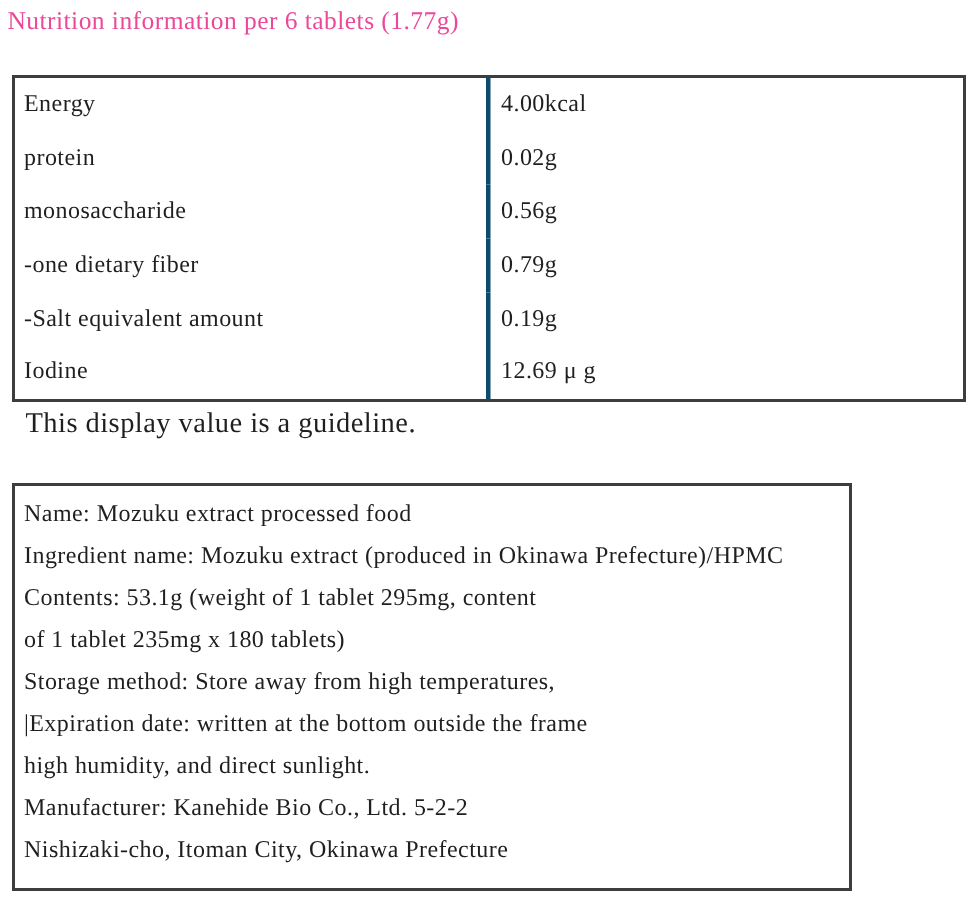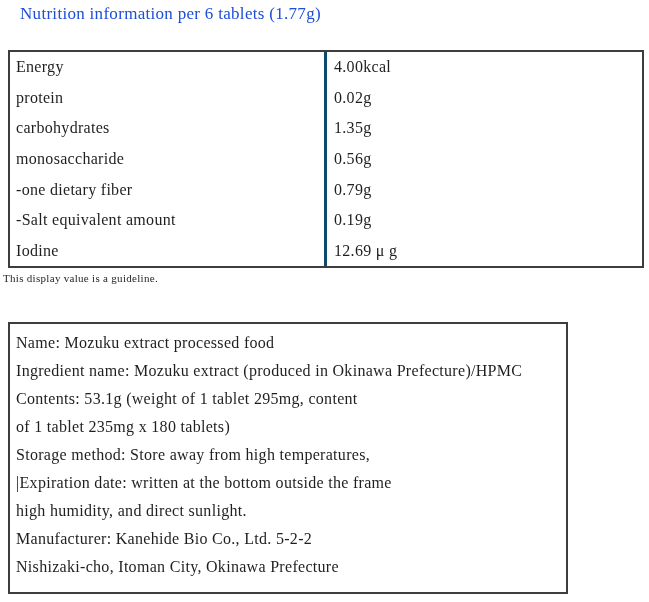--- a/index.html
+++ b/index.html
@@ -6,25 +6,25 @@
   html, body { width: 649px; height: 602px; }
   body {
     background: #ffffff;
     font-family: "Liberation Serif", "DejaVu Serif", serif;
     color: #1f1f1f;
     position: relative;
     overflow: hidden;
   }
   .page-title {
     position: absolute;
-    left: 20px;
+    left: 5px;
     top: 4px;
     font-size: 17px;
     letter-spacing: 0.3px;
-    color: #1d4ed8;
+    color: #ec4899;
   }
   .nutrition-table {
     position: absolute;
     left: 8px;
     top: 50px;
     width: 636px;
     height: 218px;
     border: 2px solid #3d3d3d;
     display: flex;
     flex-direction: column;
@@ -47,23 +47,23 @@
   .nt-value {
     flex: 1;
     border-left: 3px solid #0c4a6e;
     padding-left: 7px;
     align-self: stretch;
     display: flex;
     align-items: center;
   }
   .note-text {
     position: absolute;
-    left: 3px;
+    left: 17px;
     top: 272px;
-    font-size: 11px;
+    font-size: 19px;
     letter-spacing: 0.3px;
   }
   .product-info-box {
     position: absolute;
     left: 8px;
     top: 322px;
     width: 560px;
     height: 272px;
     border: 2px solid #3d3d3d;
     padding: 5px 8px 0 6px;
@@ -84,24 +84,20 @@
 <div class="nutrition-table">
   <div class="nt-row">
     <div class="nt-label">Energy</div>
     <div class="nt-value">4.00kcal</div>
   </div>
   <div class="nt-row">
     <div class="nt-label">protein</div>
     <div class="nt-value">0.02g</div>
   </div>
   <div class="nt-row">
-    <div class="nt-label">carbohydrates</div>
-    <div class="nt-value">1.35g</div>
-  </div>
-  <div class="nt-row">
     <div class="nt-label">monosaccharide</div>
     <div class="nt-value">0.56g</div>
   </div>
   <div class="nt-row">
     <div class="nt-label">-one dietary fiber</div>
     <div class="nt-value">0.79g</div>
   </div>
   <div class="nt-row">
     <div class="nt-label">-Salt equivalent amount</div>
     <div class="nt-value">0.19g</div>

